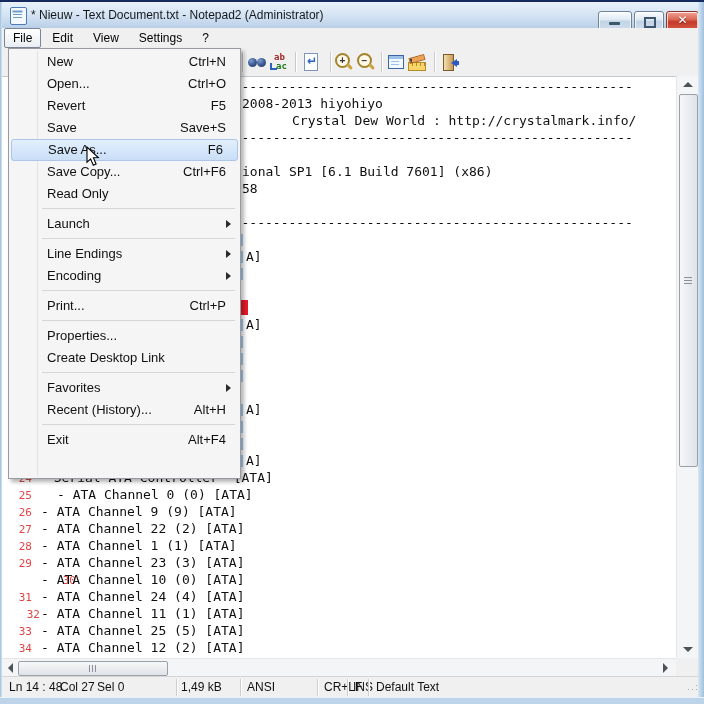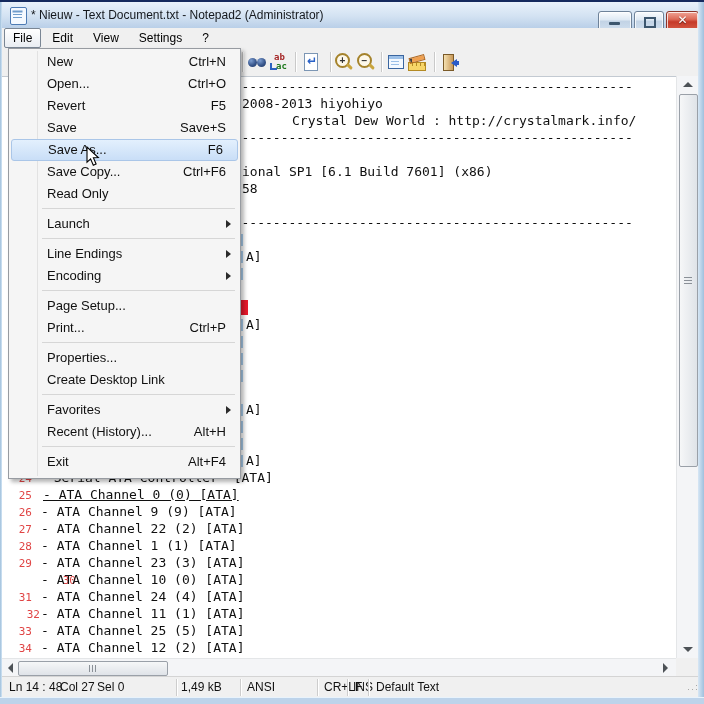--- a/index.html
+++ b/index.html
@@ -215,21 +215,21 @@
       <span class="ln" style="top: 343px;">21</span>
       <i class="sliver" style="top: 344px; left: 239px;"></i>
       <span class="ln" style="top: 360px;">22</span>
       <i class="sliver" style="top: 361px; left: 239px;"></i>
       <span class="ln" style="top: 377px;">23</span>
       <span class="line-text" style="top: 375px; left: 244px;">A]</span>
       <i class="sliver" style="top: 378px; left: 239px;"></i>
       <span class="ln" style="top: 394px;">24</span>
       <span class="line-text" style="top: 392px; left: 36px;">  Serial ATA Controller  [ATA]</span>
       <span class="ln" style="top: 411px;">25</span>
-      <span class="line-text" style="top: 409px; left: 41px; text-decoration: underline;">- ATA Channel 0 (0) [ATA]</span>
+      <span class="line-text" style="top: 409px; left: 55px;">- ATA Channel 0 (0) [ATA]</span>
       <span class="ln" style="top: 428px;">26</span>
       <span class="line-text" style="top: 426px; left: 39px;">- ATA Channel 9 (9) [ATA]</span>
       <span class="ln" style="top: 445px;">27</span>
       <span class="line-text" style="top: 443px; left: 39px;">- ATA Channel 22 (2) [ATA]</span>
       <span class="ln" style="top: 462px;">28</span>
       <span class="line-text" style="top: 460px; left: 39px;">- ATA Channel 1 (1) [ATA]</span>
       <span class="ln" style="top: 479px;">29</span>
       <span class="line-text" style="top: 477px; left: 39px;">- ATA Channel 23 (3) [ATA]</span>
       <span class="ln" style="top: 496px; padding-left: 44px;">30</span>
       <span class="line-text" style="top: 494px; left: 39px;">- ATA Channel 10 (0) [ATA]</span>
@@ -296,21 +296,20 @@
       <div class="menu-item"><span>Save</span><span class="accel">Save+S</span></div>
       <div class="menu-item highlight"><span>Save As...</span><span class="accel">F6</span></div>
       <div class="menu-item"><span>Save Copy...</span><span class="accel">Ctrl+F6</span></div>
       <div class="menu-item"><span>Read Only</span></div>
       <div class="menu-sep"></div>
       <div class="menu-item"><span>Launch</span><i class="subarrow"></i></div>
       <div class="menu-sep"></div>
       <div class="menu-item"><span>Line Endings</span><i class="subarrow"></i></div>
       <div class="menu-item"><span>Encoding</span><i class="subarrow"></i></div>
       <div class="menu-sep"></div>
-      <div class="menu-item"><span>Page Setup...</span></div>
       <div class="menu-item"><span>Print...</span><span class="accel">Ctrl+P</span></div>
       <div class="menu-sep"></div>
       <div class="menu-item"><span>Properties...</span></div>
       <div class="menu-item"><span>Create Desktop Link</span></div>
       <div class="menu-sep"></div>
       <div class="menu-item"><span>Favorites</span><i class="subarrow"></i></div>
       <div class="menu-item"><span>Recent (History)...</span><span class="accel">Alt+H</span></div>
       <div class="menu-sep"></div>
       <div class="menu-item"><span>Exit</span><span class="accel">Alt+F4</span></div>
     </div>

